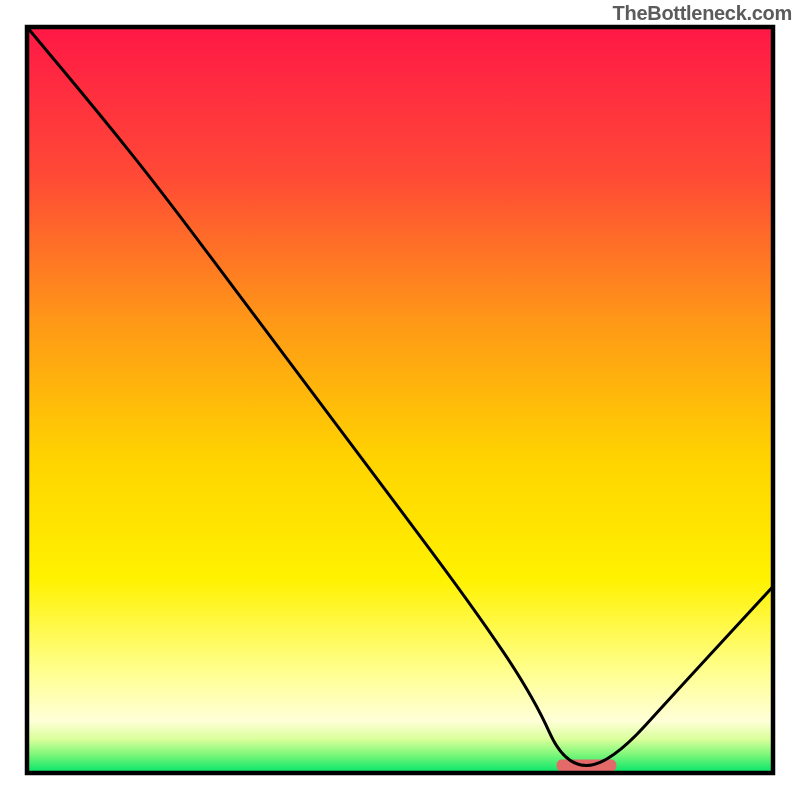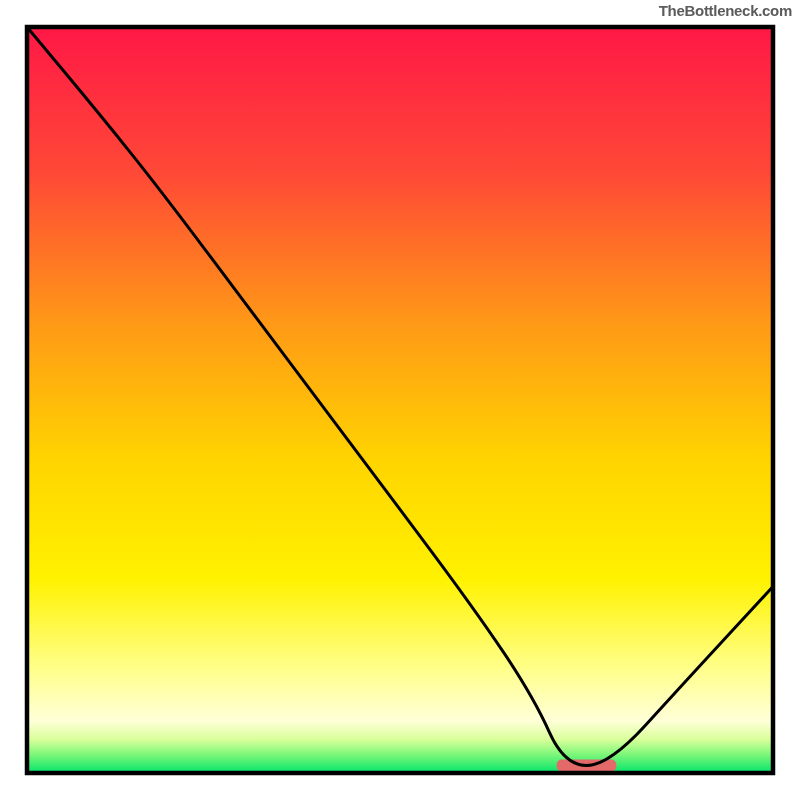--- a/index.html
+++ b/index.html
@@ -12,21 +12,21 @@
   }
   .container {
     position: relative;
     width: 800px;
     height: 800px;
   }
   .watermark {
     position: absolute;
     top: 2px;
     right: 8px;
-    font-size: 15px;
+    font-size: 20px;
     font-weight: 600;
     color: #5b5b5b;
     letter-spacing: -0.3px;
   }
   svg {
     display: block;
   }
 </style>
 </head>
 <body>

